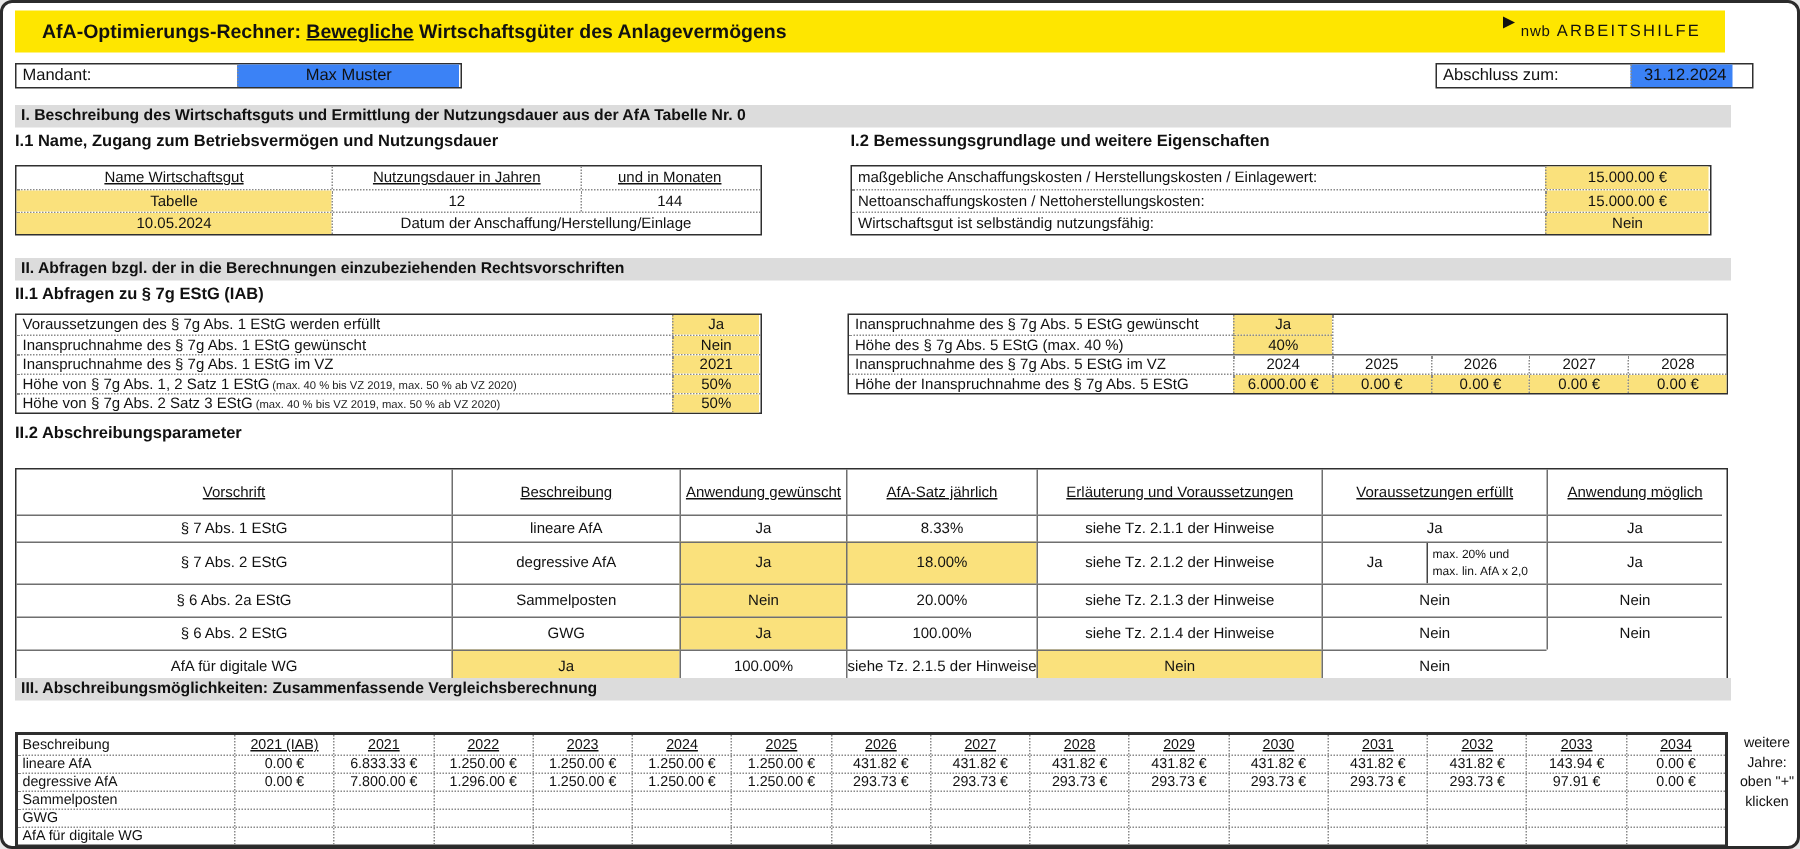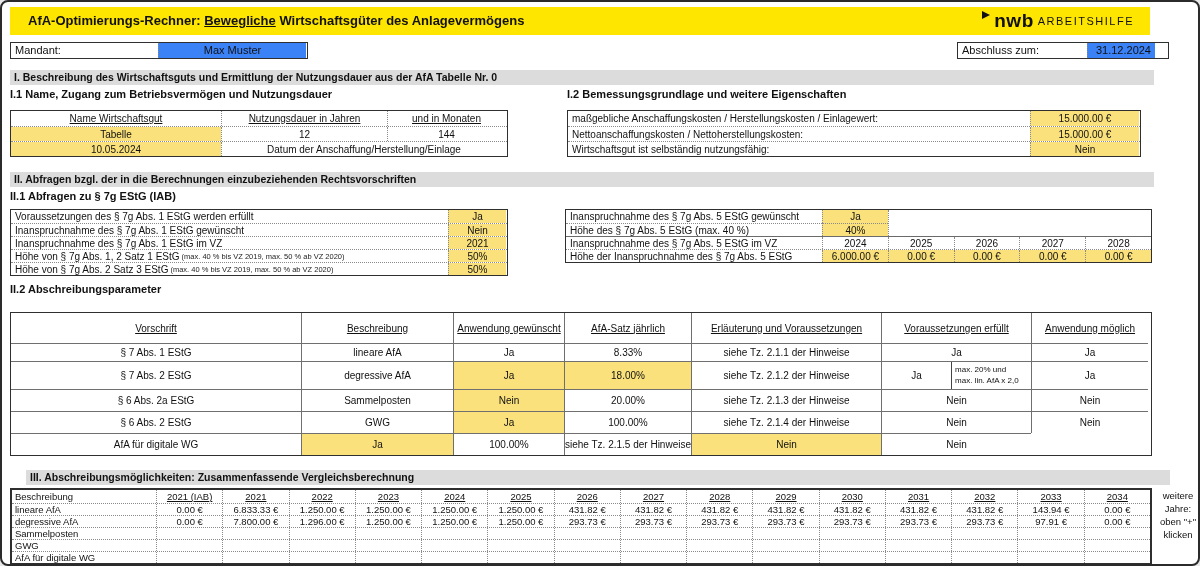--- a/index.html
+++ b/index.html
@@ -7,21 +7,21 @@
   .frame { position:relative; width:1200px; height:566px; background:#fff; border:2px solid #2b2b2b;
            border-radius:8px; overflow:hidden; }
 
   
   .titlebar { position:absolute; left:8px; top:5px; width:1140px; height:28px; background:#fee600; }
   .title { position:absolute; left:18px; top:0; height:28px; line-height:28px; font-size:13px; font-weight:bold; }
   .u { text-decoration:underline; }
   .logo { position:absolute; right:16px; top:0; height:28px; display:flex; align-items:center; gap:4px; }
   .flag { width:0; height:0; border-left:8px solid #111; border-top:4px solid transparent;
           border-bottom:4px solid transparent; align-self:flex-start; margin-top:4px; }
-  .nwb { font-weight:bold; font-size:19px; letter-spacing:0.5px; }
+  .nwb { font-weight:normal; font-size:10px; letter-spacing:0.5px; }
   .arbeitshilfe { font-size:11px; letter-spacing:1.5px; }
 
   
   .metabox { position:absolute; height:17px; border:1.5px solid #2f2f2f; display:flex; font-size:11px; background:#fff; }
   .metabox .mlabel { padding:1px 4px 0 4px; line-height:13px; }
   .metabox .mvalue { background:#3b82f6; border-left:1px dotted #8a8a8a; text-align:center; line-height:13px; padding-top:1px; }
   #mandant { left:8px; top:40px; width:298px; }
   #mandant .mlabel { width:147px; }
   #mandant .mvalue { width:148px; }
   #abschluss { left:955px; top:40px; width:212px; }
@@ -277,21 +277,21 @@
     <div>Nein</div>
 
     <div>AfA für digitale WG</div>
     <div class="yellow">Ja</div>
     <div>100.00%</div>
     <div>siehe Tz. 2.1.5 der Hinweise</div>
     <div class="yellow">Nein</div>
     <div>Nein</div>
   </div>
 
-  <div class="secbar" style="top:468px;margin-left:16px;">III. Abschreibungsmöglichkeiten: Zusammenfassende Vergleichsberechnung</div>
+  <div class="secbar" style="top:450px;">III. Abschreibungsmöglichkeiten: Zusammenfassende Vergleichsberechnung</div>
 
   <div id="t3">
     <div class="t3row hrow">
       <div class="t3label">Beschreibung</div>
     <div class="gcell und">2021 (IAB)</div>
         <div class="gcell und">2021</div>
         <div class="gcell und">2022</div>
         <div class="gcell und">2023</div>
         <div class="gcell und">2024</div>
         <div class="gcell und">2025</div>

